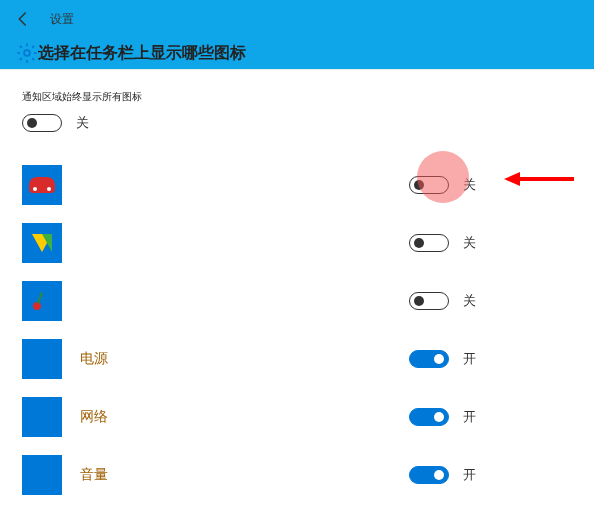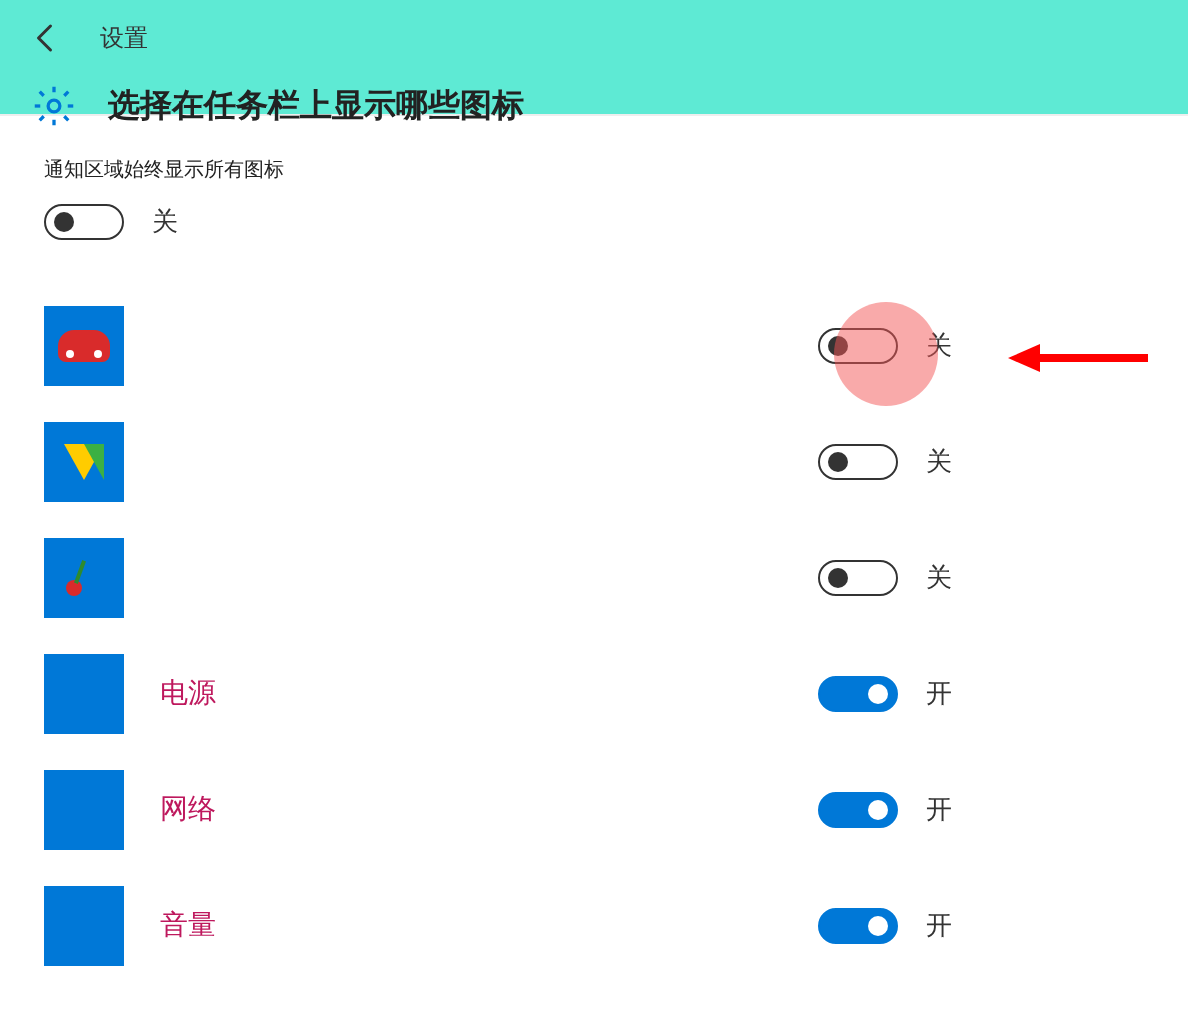--- a/index.html
+++ b/index.html
@@ -5,22 +5,22 @@
     * { box-sizing: border-box; margin: 0; padding: 0; }
     body {
       font-family: "Microsoft YaHei", "Segoe UI", sans-serif;
       background: #fff;
       width: 594px;
       height: 510px;
       overflow: hidden;
       position: relative;
     }
     .header {
-      background: #5eead4;
-      height: 58px;
+      background: #0ea5e9;
+      height: 70px;
       padding: 0 14px;
       border-bottom: 1px solid #eee;
     }
     .header-top {
       display: flex;
       align-items: center;
       height: 32px;
       gap: 18px;
       padding-top: 6px;
     }
@@ -29,21 +29,20 @@
       height: 18px;
       cursor: pointer;
     }
     .settings-label {
       font-size: 12px;
       color: #333;
     }
     .header-title-row {
       display: flex;
       align-items: center;
-      gap: 16px;
       padding-top: 10px;
       padding-left: 2px;
     }
     .gear-icon {
       width: 22px;
       height: 22px;
     }
     .page-title {
       font-size: 16px;
       font-weight: 600;
@@ -105,21 +104,21 @@
       width: 40px;
       height: 40px;
       background: #0078d7;
       display: flex;
       align-items: center;
       justify-content: center;
       flex-shrink: 0;
     }
     .app-name {
       font-size: 14px;
-      color: #be185d;
+      color: #a16207;
       flex: 0 0 auto;
     }
     .spacer {
       flex: 1;
     }
     .toggle-group {
       display: flex;
       align-items: center;
       gap: 14px;
       margin-right: 96px;

